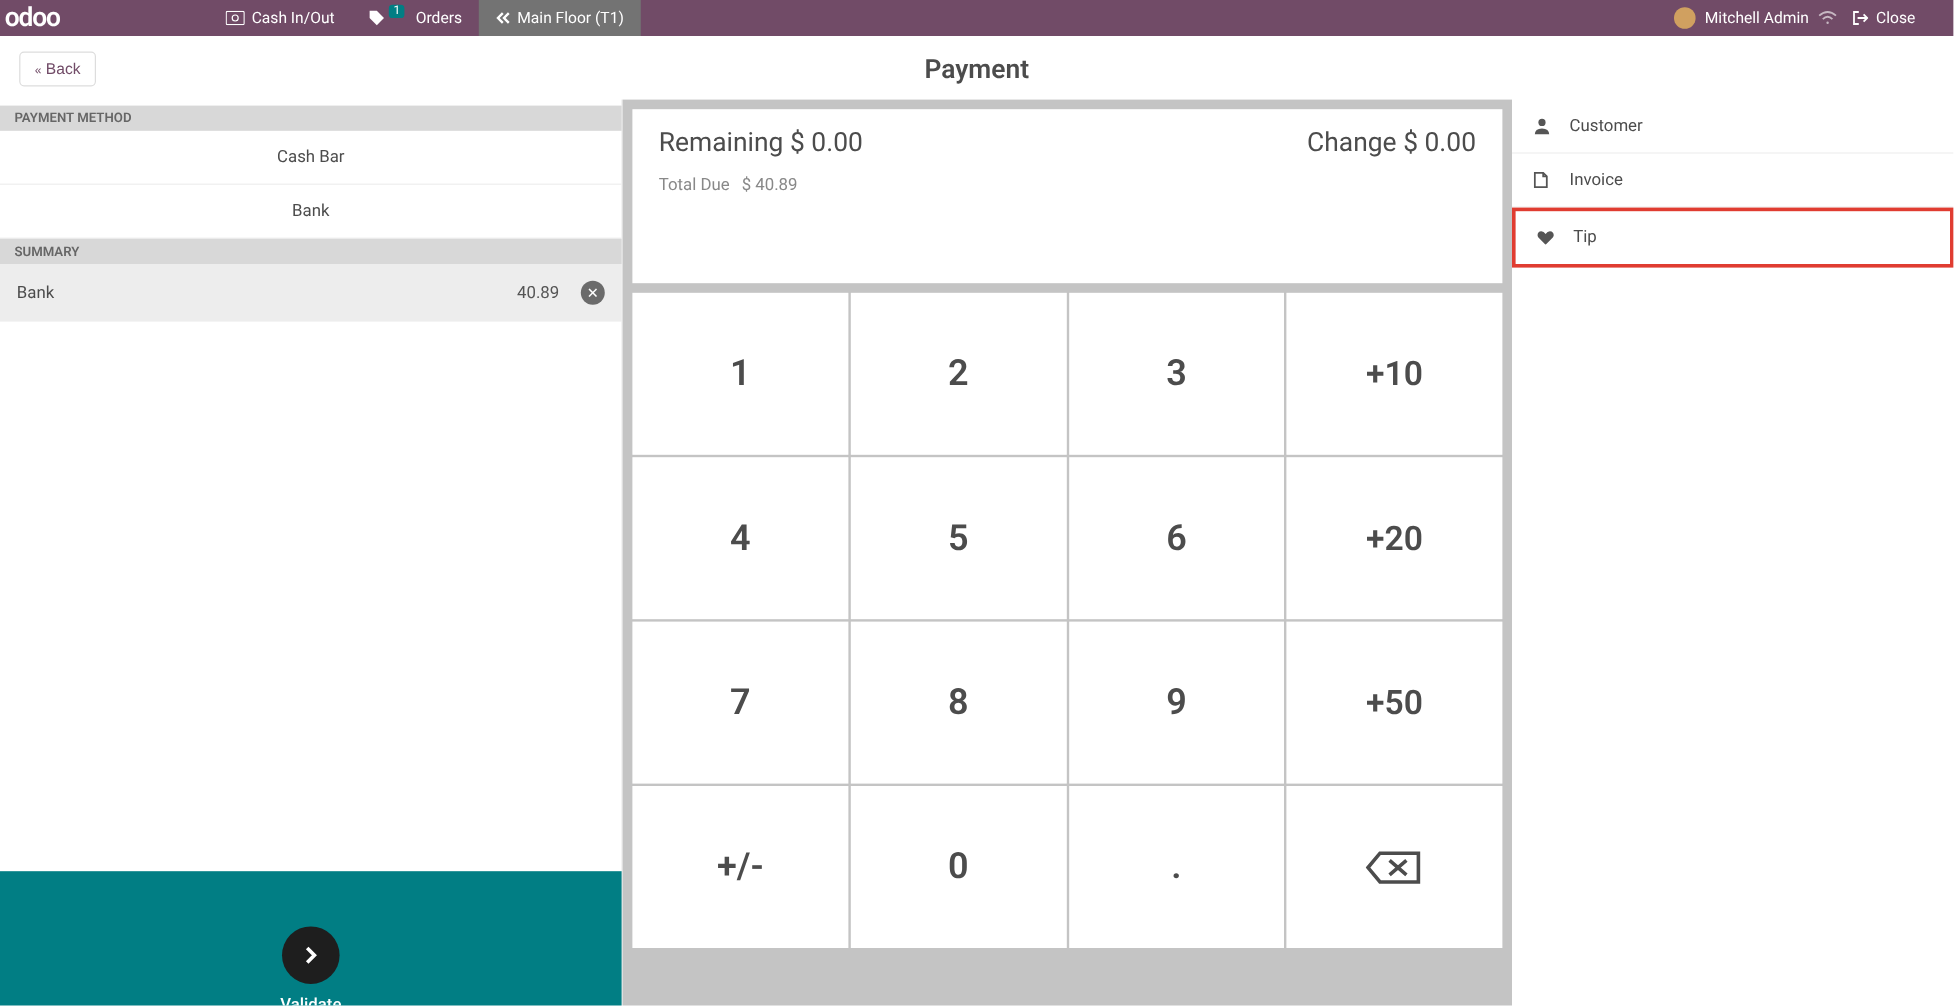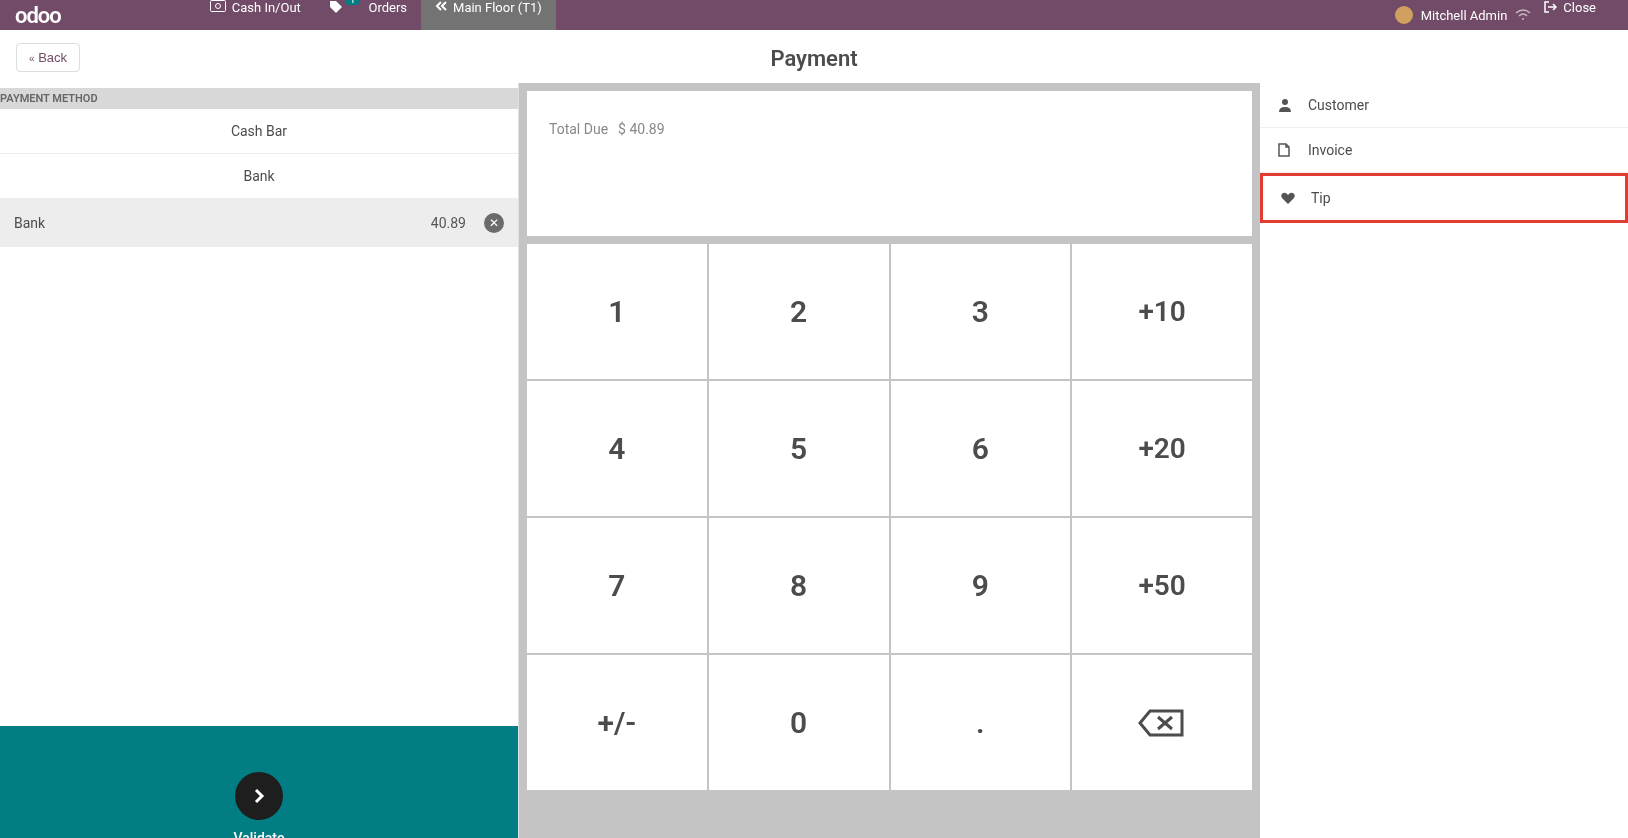--- a/index.html
+++ b/index.html
@@ -1,36 +1,36 @@
 <!DOCTYPE html>
 <html><head>
 <meta charset="utf-8">
 <style>
 * { margin: 0; padding: 0; box-sizing: border-box; }
 body { font-family: -apple-system, BlinkMacSystemFont, "Segoe UI", Roboto, "Helvetica Neue", Arial, sans-serif; background: #fff; color: #4c4c4c; width: 1628px; height: 838px; overflow: hidden; }
 
 
 .topbar { height: 30px; background: #714b67; display: flex; align-items: center; color: #fff; font-size: 13px; }
-.logo { padding: 0 15px; font-weight: 600; font-size: 22px; letter-spacing: -1px; }
+.logo { padding: 0 4px; font-weight: 600; font-size: 22px; letter-spacing: -1px; }
 .topbar-spacer { width: 120px; }
-.topbar-btn { display: flex; align-items: flex-start; padding: 0 14px; height: 30px; cursor: pointer; gap: 6px; }
+.topbar-btn { display: flex; align-items: center; padding: 0 14px; height: 30px; cursor: pointer; gap: 6px; }
 .topbar-btn.active { background: #737373; }
 .topbar-right { margin-left: auto; display: flex; align-items: center; gap: 8px; padding-right: 28px; }
 .badge { background: #017e84; color: #fff; font-size: 10px; border-radius: 3px; padding: 0 4px; position: relative; top: -6px; left: -3px; }
 .avatar { width: 18px; height: 18px; border-radius: 50%; background: #d0a060; display: inline-block; }
 .wifi-icon { opacity: 0.6; }
 
 
 .content { display: flex; height: 808px; }
 
 
 .left-col { width: 519px; display: flex; flex-direction: column; border-right: 1px solid #e0e0e0; position: relative; }
 .back-wrap { padding: 10px 16px; }
 .back-btn { border: 1px solid #ddd; background: #fff; color: #714b67; font-size: 13px; padding: 6px 12px; border-radius: 4px; cursor: pointer; font-weight: 500; }
-.section-hdr { background: #d8d8d8; color: #666; font-size: 11px; font-weight: 600; padding: 4px 0; text-transform: uppercase; }
+.section-hdr { background: #d8d8d8; color: #666; font-size: 11px; font-weight: 600; padding: 4px 12px; text-transform: uppercase; }
 .pm-item { padding: 14px 14px; border-bottom: 1px solid #eee; font-size: 14px; cursor: pointer; text-align: center; }
 .summary-row { display: flex; align-items: center; padding: 14px 14px; background: #ededed; font-size: 14px; }
 .summary-row .name { flex: 1; }
 .summary-row .amt { margin-right: 18px; color: #555; }
 .remove-circle { width: 20px; height: 20px; border-radius: 50%; background: #6b6b6b; color: #fff; display: flex; align-items: center; justify-content: center; font-size: 12px; cursor: pointer; }
 
 .validate-area { margin-top: auto; height: 165px; background: #017e84; display: flex; flex-direction: column; align-items: center; justify-content: center; cursor: pointer; }
 .validate-circle { width: 48px; height: 48px; border-radius: 50%; background: #1e1e1e; display: flex; align-items: center; justify-content: center; margin-bottom: 10px; }
 .validate-label { color: #fff; font-size: 14px; font-weight: 500; }
 
@@ -120,20 +120,21 @@
     <div class="back-wrap" style="position:absolute; top:-50px; left:0;padding-left:16px;">
       <button class="back-btn">
         <span style="font-size:10px;">«</span>
         <span>Back</span>
       </button>
     </div>
     <div style="height:5px;"></div>
     <div class="section-hdr">PAYMENT METHOD</div>
     <div class="pm-item">Cash Bar</div>
     <div class="pm-item">Bank</div>
+    <div class="section-hdr">SUMMARY</div>
     <div class="summary-row">
       <span class="name">Bank</span>
       <span class="amt">40.89</span>
       <span class="remove-circle">
         <span>✕</span>
       </span>
     </div>
     <div class="validate-area">
       <div class="validate-circle">
         <span>
@@ -141,20 +142,30 @@
               <path d="M6 3 L12 9 L6 15"></path>
             </svg>
         </span>
       </div>
       <div class="validate-label">Validate</div>
     </div>
   </div>
 
   <div class="center-col">
     <div class="amount-panel">
+      <div class="amount-toprow">
+        <div class="remaining-lbl">
+          <span>Remaining</span>
+          <span class="dollar">$ 0.00</span>
+        </div>
+        <div class="change-lbl">
+          <span>Change</span>
+          <span class="dollar">$ 0.00</span>
+        </div>
+      </div>
       <div class="amount-subrow">
         <span>Total Due</span>
         <span>$ 40.89</span>
       </div>
     </div>
 
     <div class="numpad">
       <div class="numkey">1</div>
       <div class="numkey">2</div>
       <div class="numkey">3</div>

